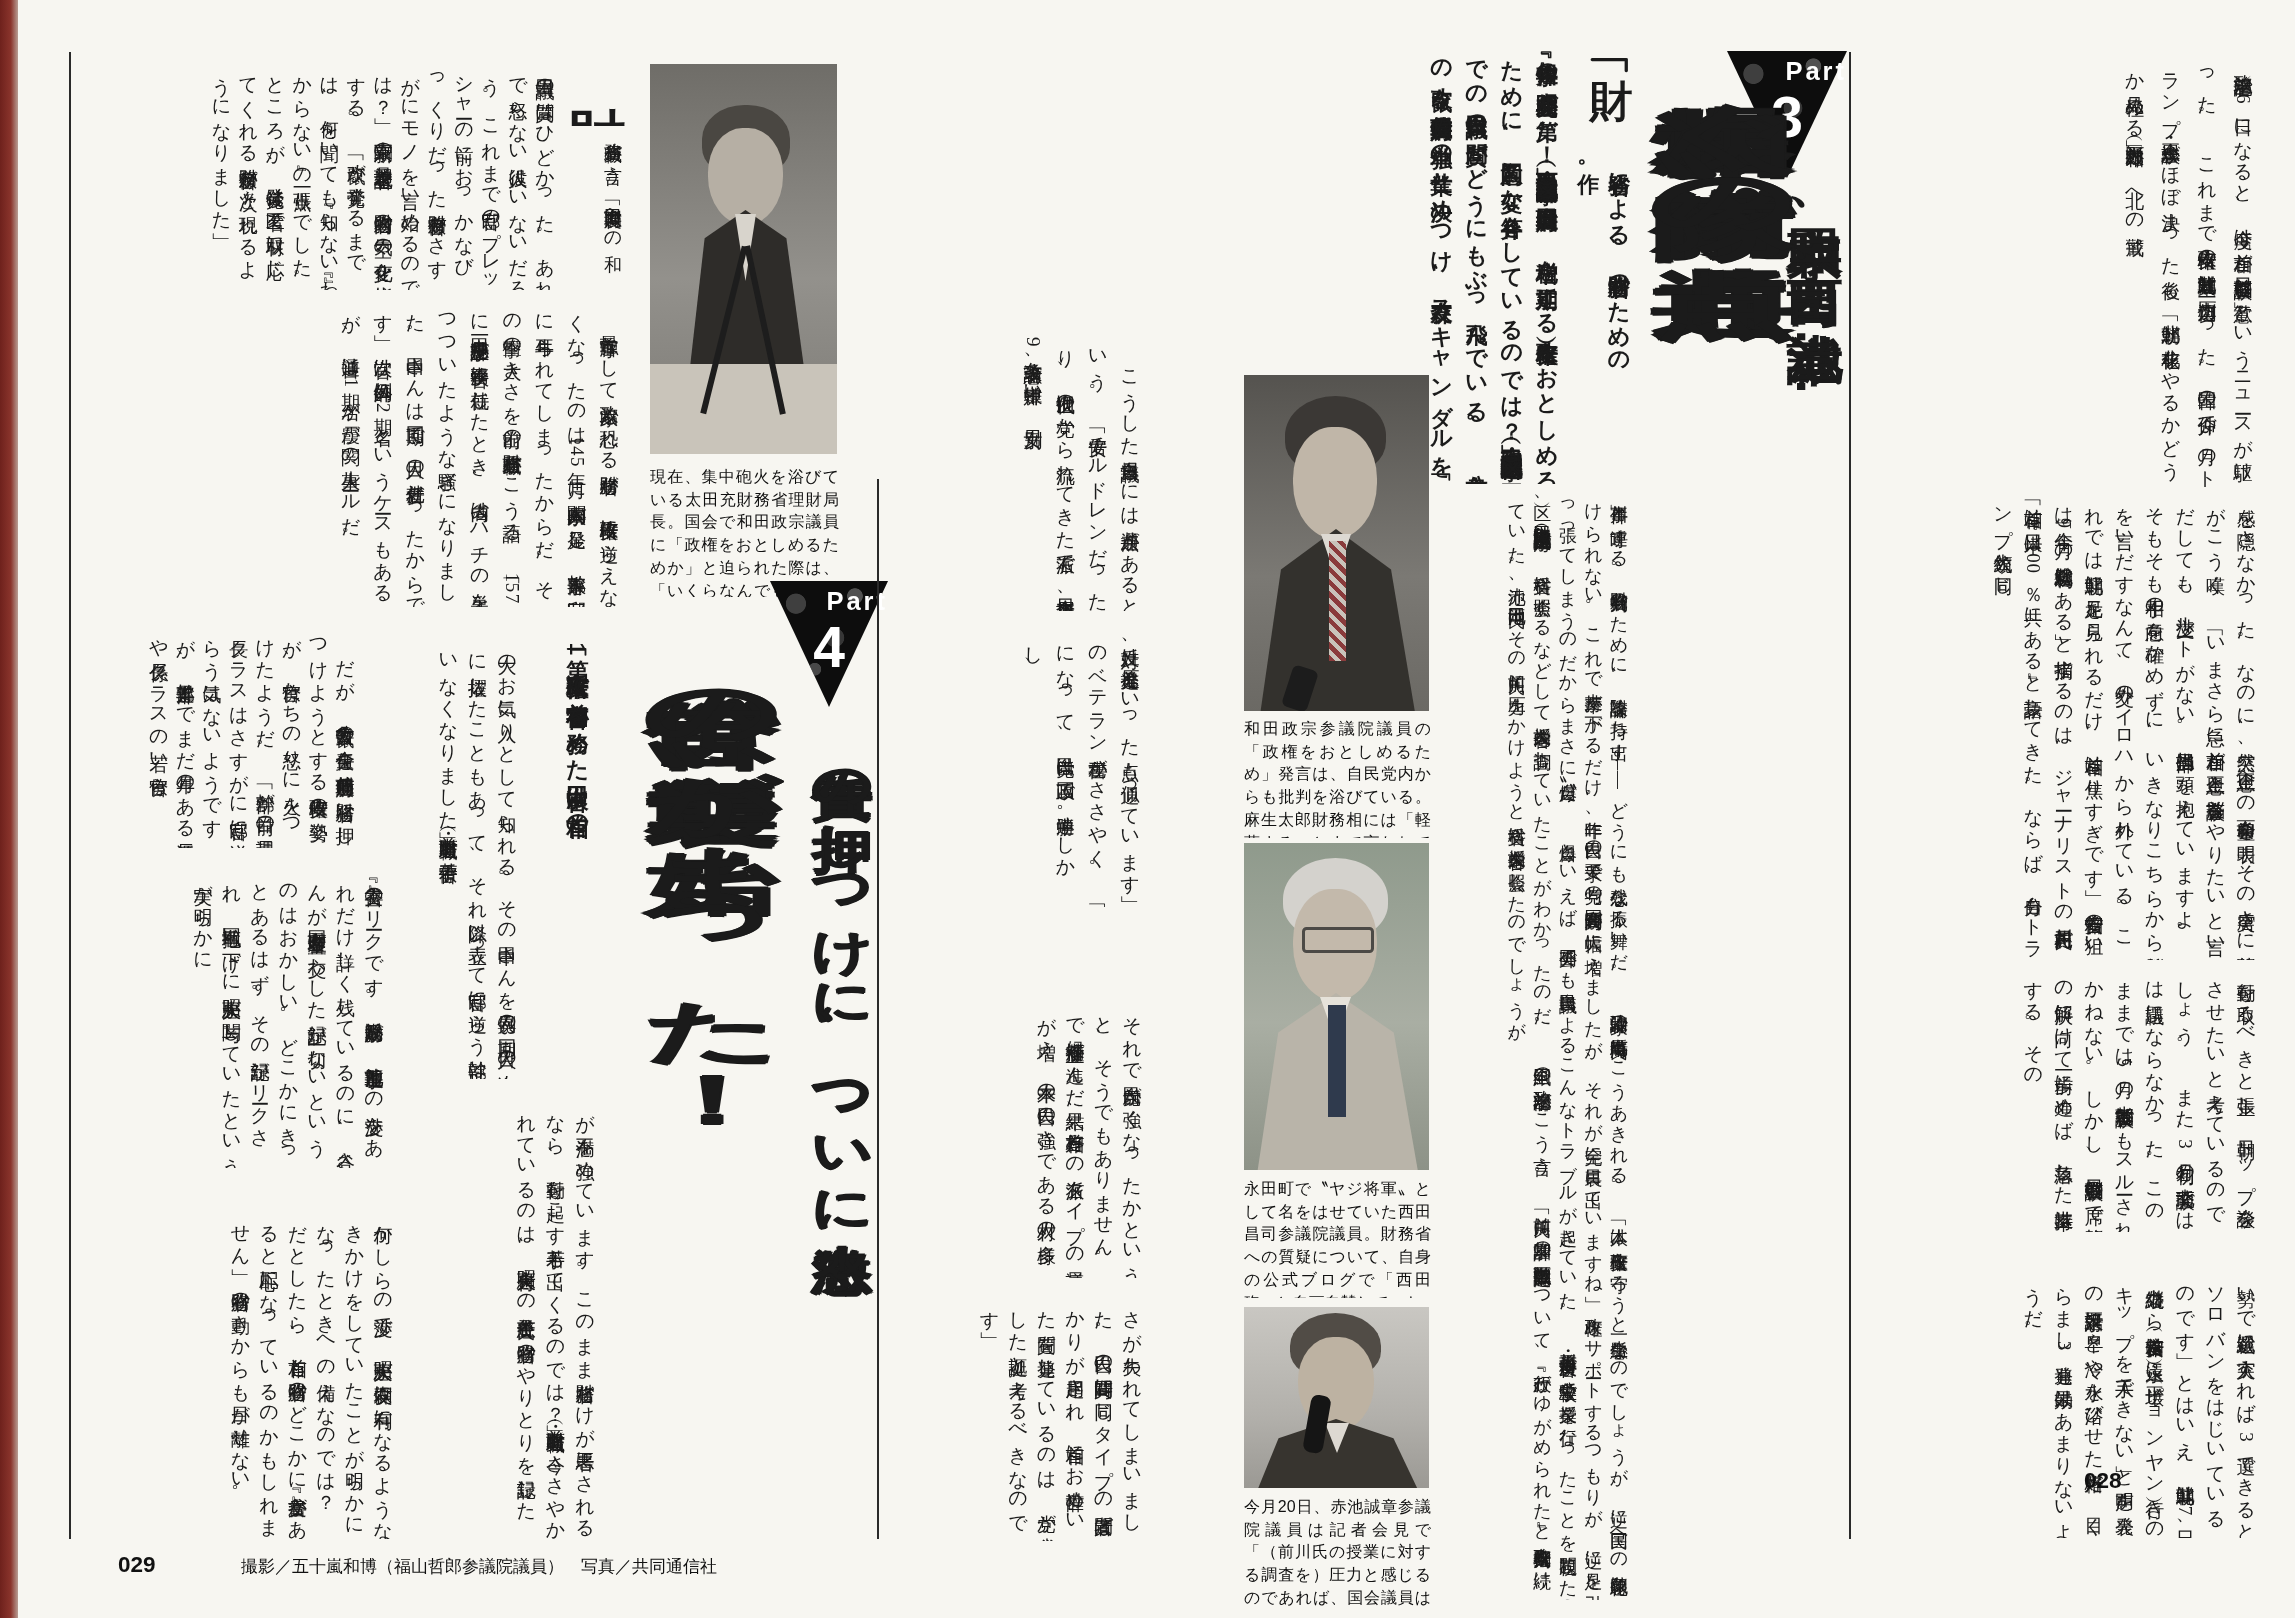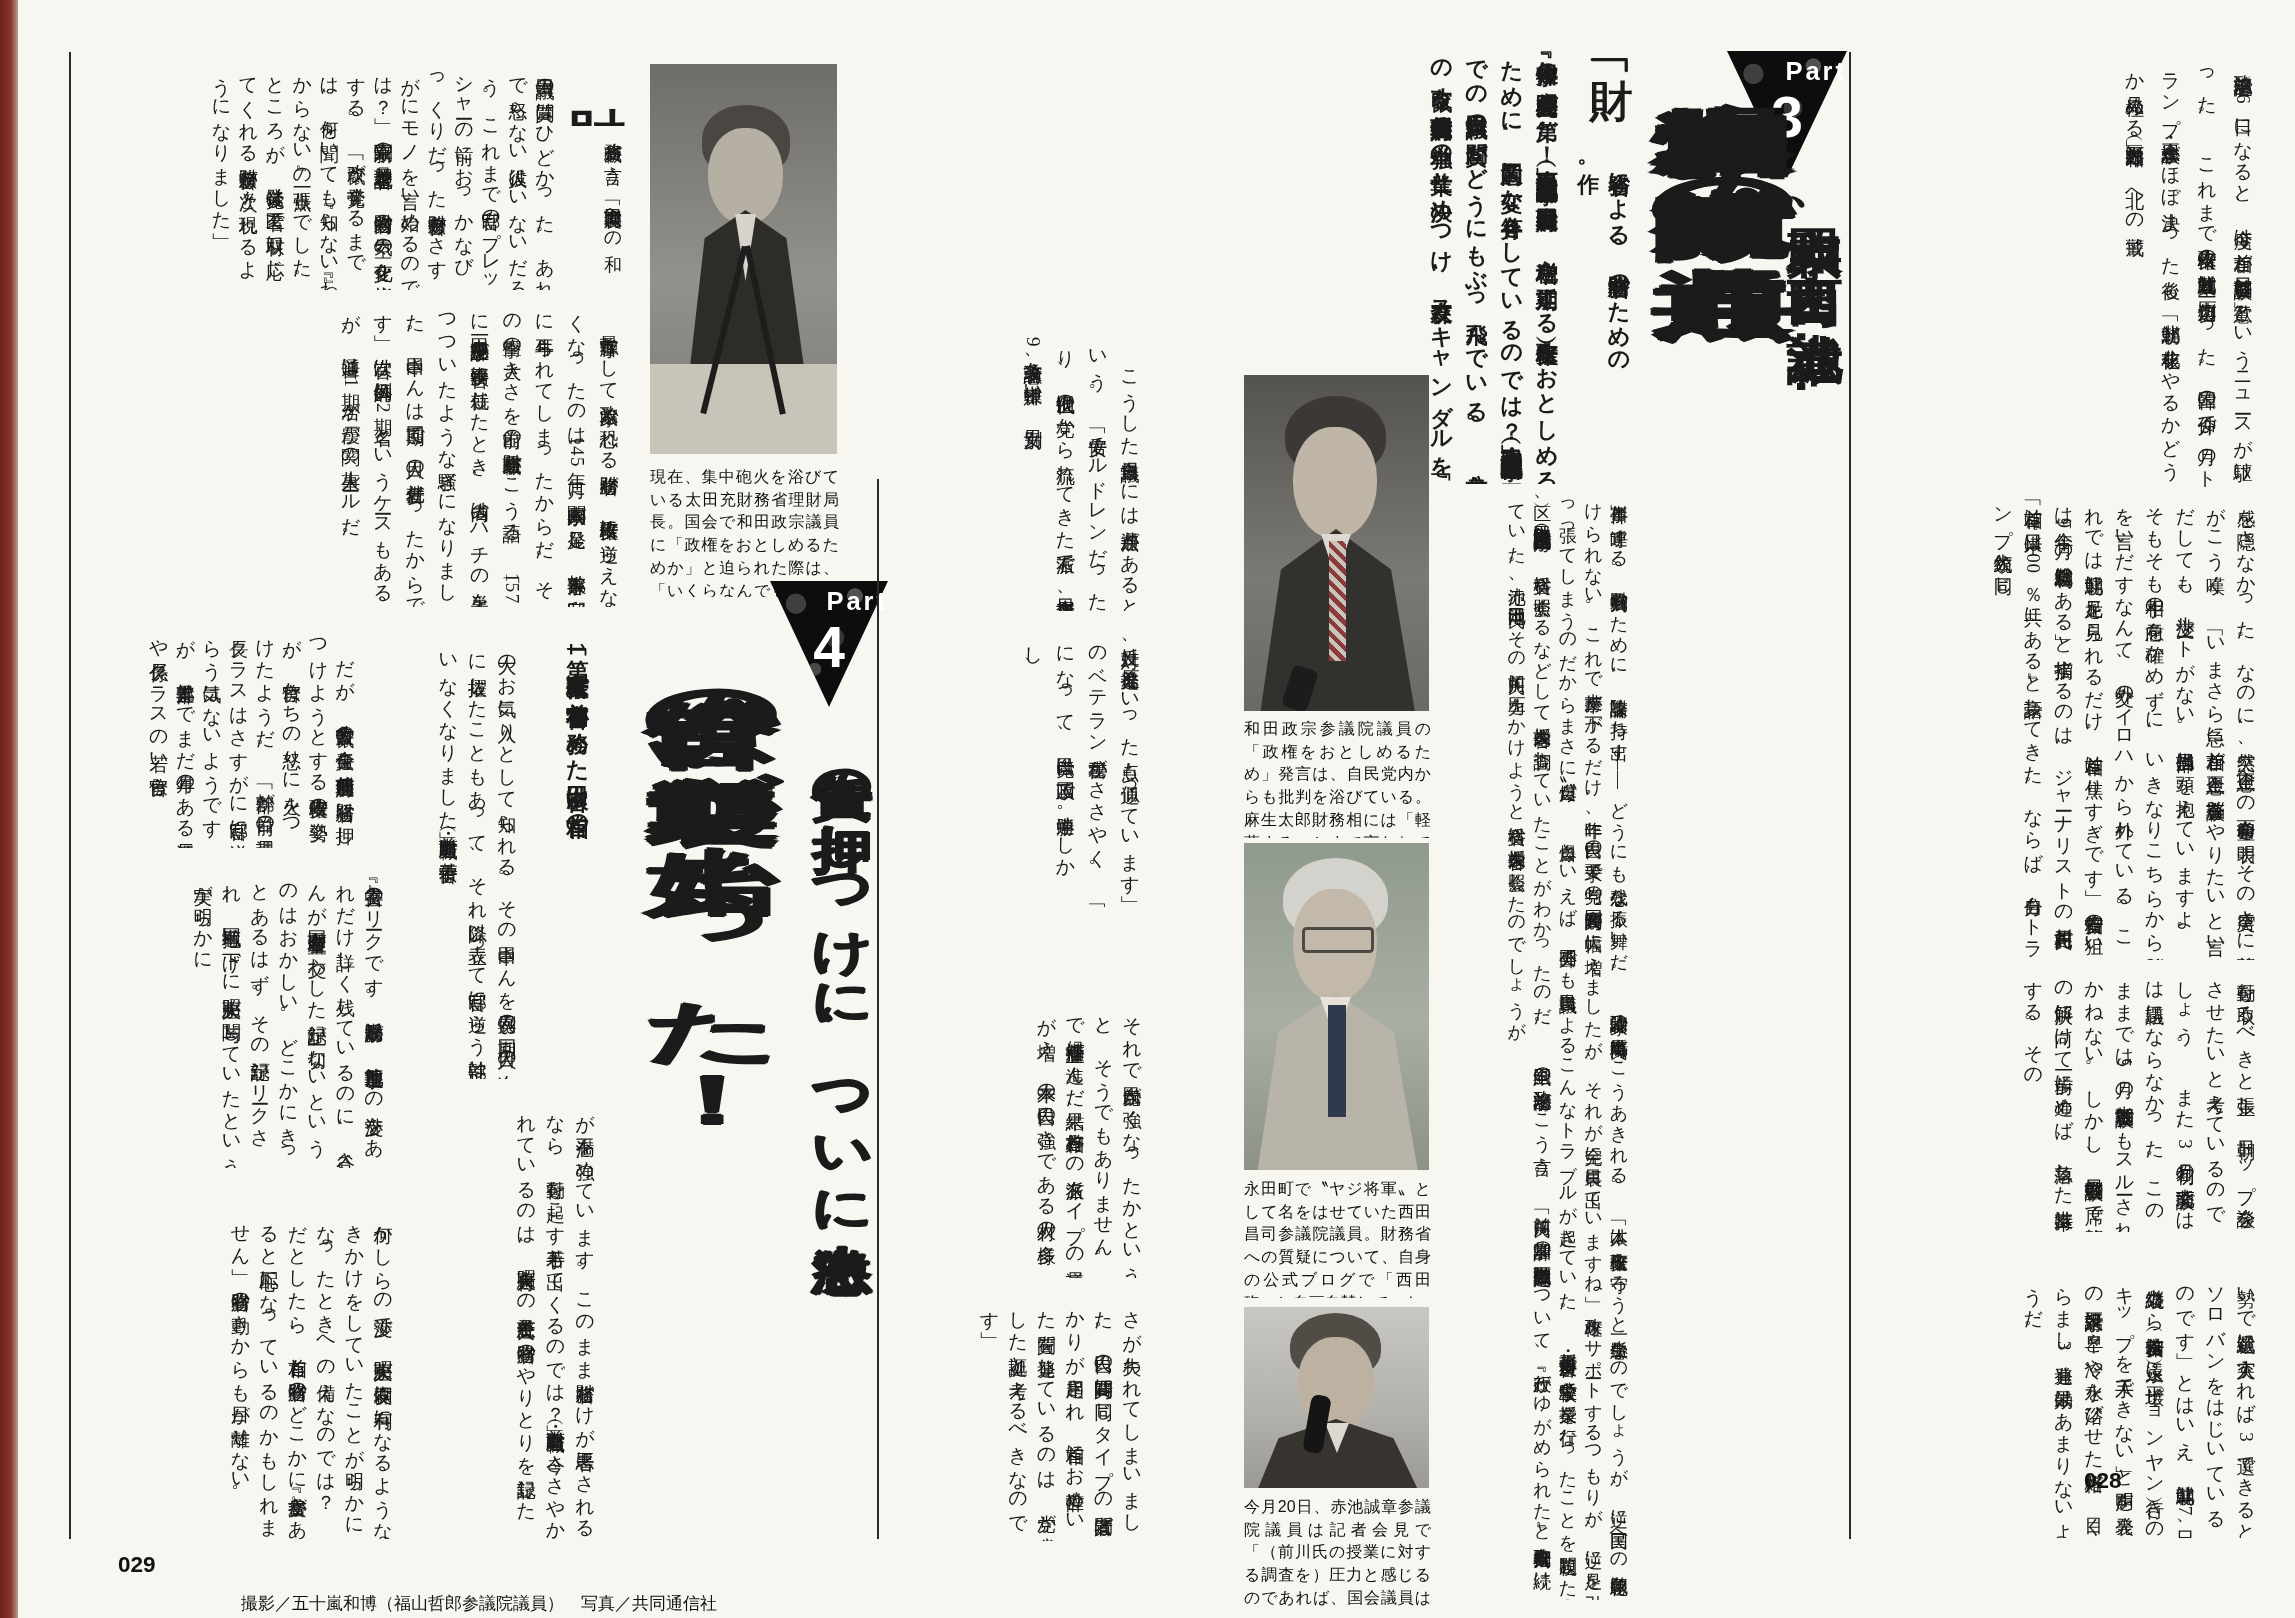--- a/index.html
+++ b/index.html
@@ -133,17 +133,17 @@
   <div class="photo" style="left:1244px;top:1307px;width:185px;height:181px;background:linear-gradient(180deg,#c9c7c2,#b2b0ab 60%,#9b9994);">
     <div class="ph" style="left:46px;top:6px;width:91px;height:66px;border-radius:50% 50% 42% 42%;background:#514c46;"></div>
     <div class="ph" style="left:54px;top:30px;width:76px;height:94px;border-radius:46% 46% 50% 50%;background:#bdb2a2;"></div>
     <div class="ph" style="left:7.5px;top:112px;width:169px;height:69px;background:#37342f;clip-path:polygon(4% 100%,16% 28%,50% 0,84% 28%,98% 100%);"></div>
     <div class="ph" style="left:81px;top:116px;width:24px;height:30px;background:#ddd9d2;clip-path:polygon(0 0,100% 0,50% 100%);"></div>
     <div class="ph" style="left:63px;top:88px;width:19.5px;height:58px;background:#151515;border-radius:7.5px;transform:rotate(10deg);"></div>
   </div>
   <div class="caption" style="left:1244px;top:1496px;width:187px;height:112px;">今月20日、赤池誠章参議院議員は記者会見で「（前川氏の授業に対する調査を）圧力と感じるのであれば、国会議員は仕事ができない」と圧力を否定した</div>
 
   <div class="pageno" style="left:118px;top:1552px;">029</div>
-  <div class="credit" style="left:241px;top:1592px;">撮影／五十嵐和博（福山哲郎参議院議員）　写真／共同通信社</div>
+  <div class="credit" style="left:241px;top:1555px;">撮影／五十嵐和博（福山哲郎参議院議員）　写真／共同通信社</div>
   <div class="pageno" style="left:2084px;top:1468px;">028</div>
 
 </div>
 
 
 </body></html>

